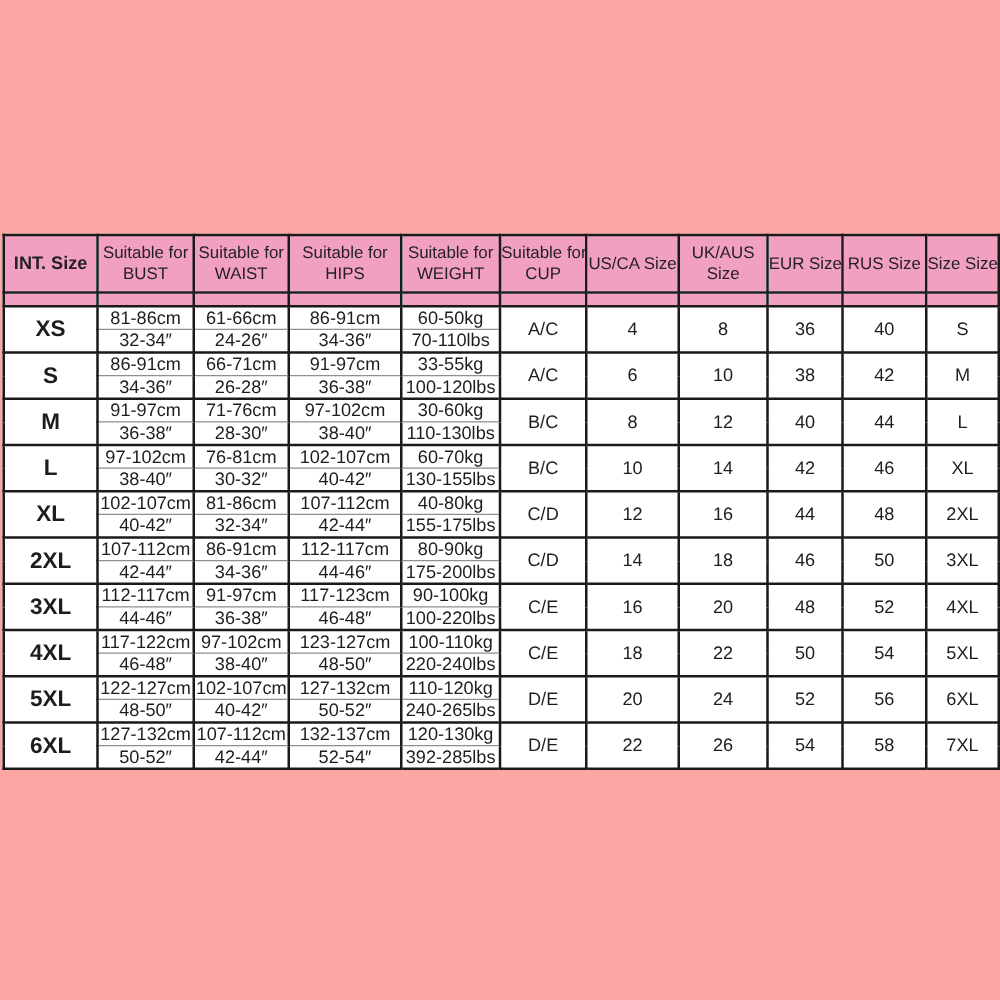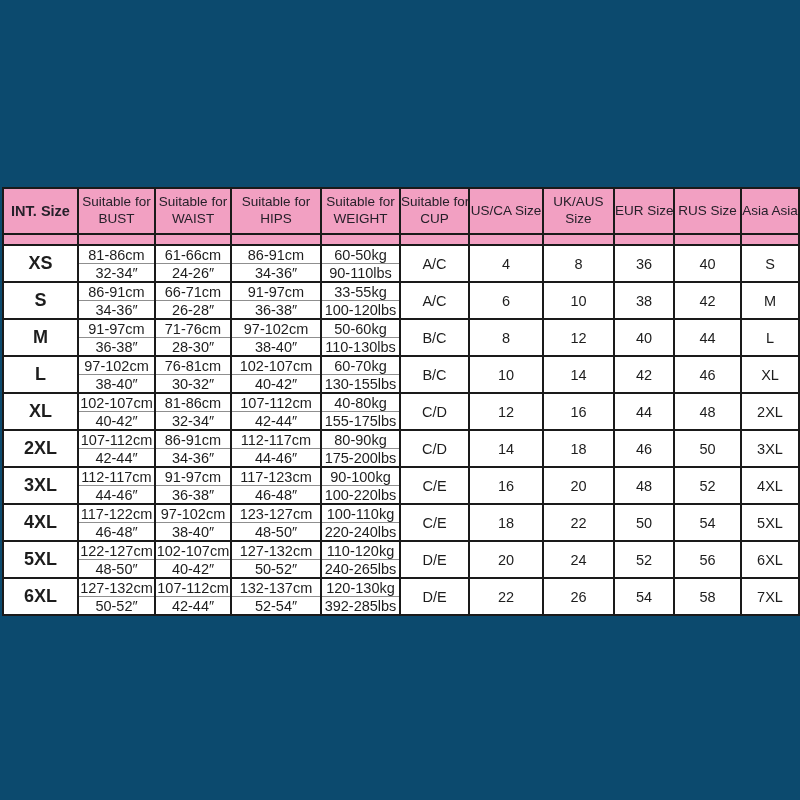--- a/index.html
+++ b/index.html
@@ -1,20 +1,20 @@
 <!DOCTYPE html>
 <html style="--pink: #F2A0C2; --line: #1A1A1A;"><head>
 <meta charset="utf-8">
 <style>
   :root { --pink: #F2A0C2; --line: #1A1A1A; --subline: #8F8F8F; }
   html, body { margin: 0; padding: 0; }
   .page {
     position: relative;
     width: 800px; height: 800px;
-    background: #0c4a6e;
+    background: #fca5a5;
     box-sizing: border-box;
     padding: 187px 2px 0 2px;
     font-family: "Liberation Sans", "DejaVu Sans", sans-serif;
   }
   table.size-chart {
     width: 796px;
     table-layout: fixed;
     border-collapse: collapse;
     background: #FFFFFF;
   }
@@ -93,21 +93,21 @@
             <span>UK/AUS</span>
             <span>Size</span>
           </th>
         <th>
             <span>EUR Size</span>
           </th>
         <th>
             <span>RUS Size</span>
           </th>
         <th>
-            <span>Asia Asia</span>
+            <span>Size Size</span>
           </th>
       </tr>
       <tr class="spacer">
         <td></td>
           <td></td>
         <td></td>
           <td></td>
         <td></td>
           <td></td>
         <td></td>
@@ -128,21 +128,21 @@
     <td class="span2" rowspan="2">4</td>
     <td class="span2" rowspan="2">8</td>
     <td class="span2" rowspan="2">36</td>
     <td class="span2" rowspan="2">40</td>
     <td class="span2" rowspan="2">S</td>
   </tr>
   <tr>
     <td class="i">32-34″</td>
     <td class="i">24-26″</td>
     <td class="i">34-36″</td>
-    <td class="i">90-110lbs</td>
+    <td class="i">70-110lbs</td>
   </tr>
 
   <tr>
     <td class="size" rowspan="2">S</td>
     <td class="m">86-91cm</td>
     <td class="m">66-71cm</td>
     <td class="m">91-97cm</td>
     <td class="m">33-55kg</td>
     <td class="span2" rowspan="2">A/C</td>
     <td class="span2" rowspan="2">6</td>
@@ -156,21 +156,21 @@
     <td class="i">26-28″</td>
     <td class="i">36-38″</td>
     <td class="i">100-120lbs</td>
   </tr>
 
   <tr>
     <td class="size" rowspan="2">M</td>
     <td class="m">91-97cm</td>
     <td class="m">71-76cm</td>
     <td class="m">97-102cm</td>
-    <td class="m">50-60kg</td>
+    <td class="m">30-60kg</td>
     <td class="span2" rowspan="2">B/C</td>
     <td class="span2" rowspan="2">8</td>
     <td class="span2" rowspan="2">12</td>
     <td class="span2" rowspan="2">40</td>
     <td class="span2" rowspan="2">44</td>
     <td class="span2" rowspan="2">L</td>
   </tr>
   <tr>
     <td class="i">36-38″</td>
     <td class="i">28-30″</td>

